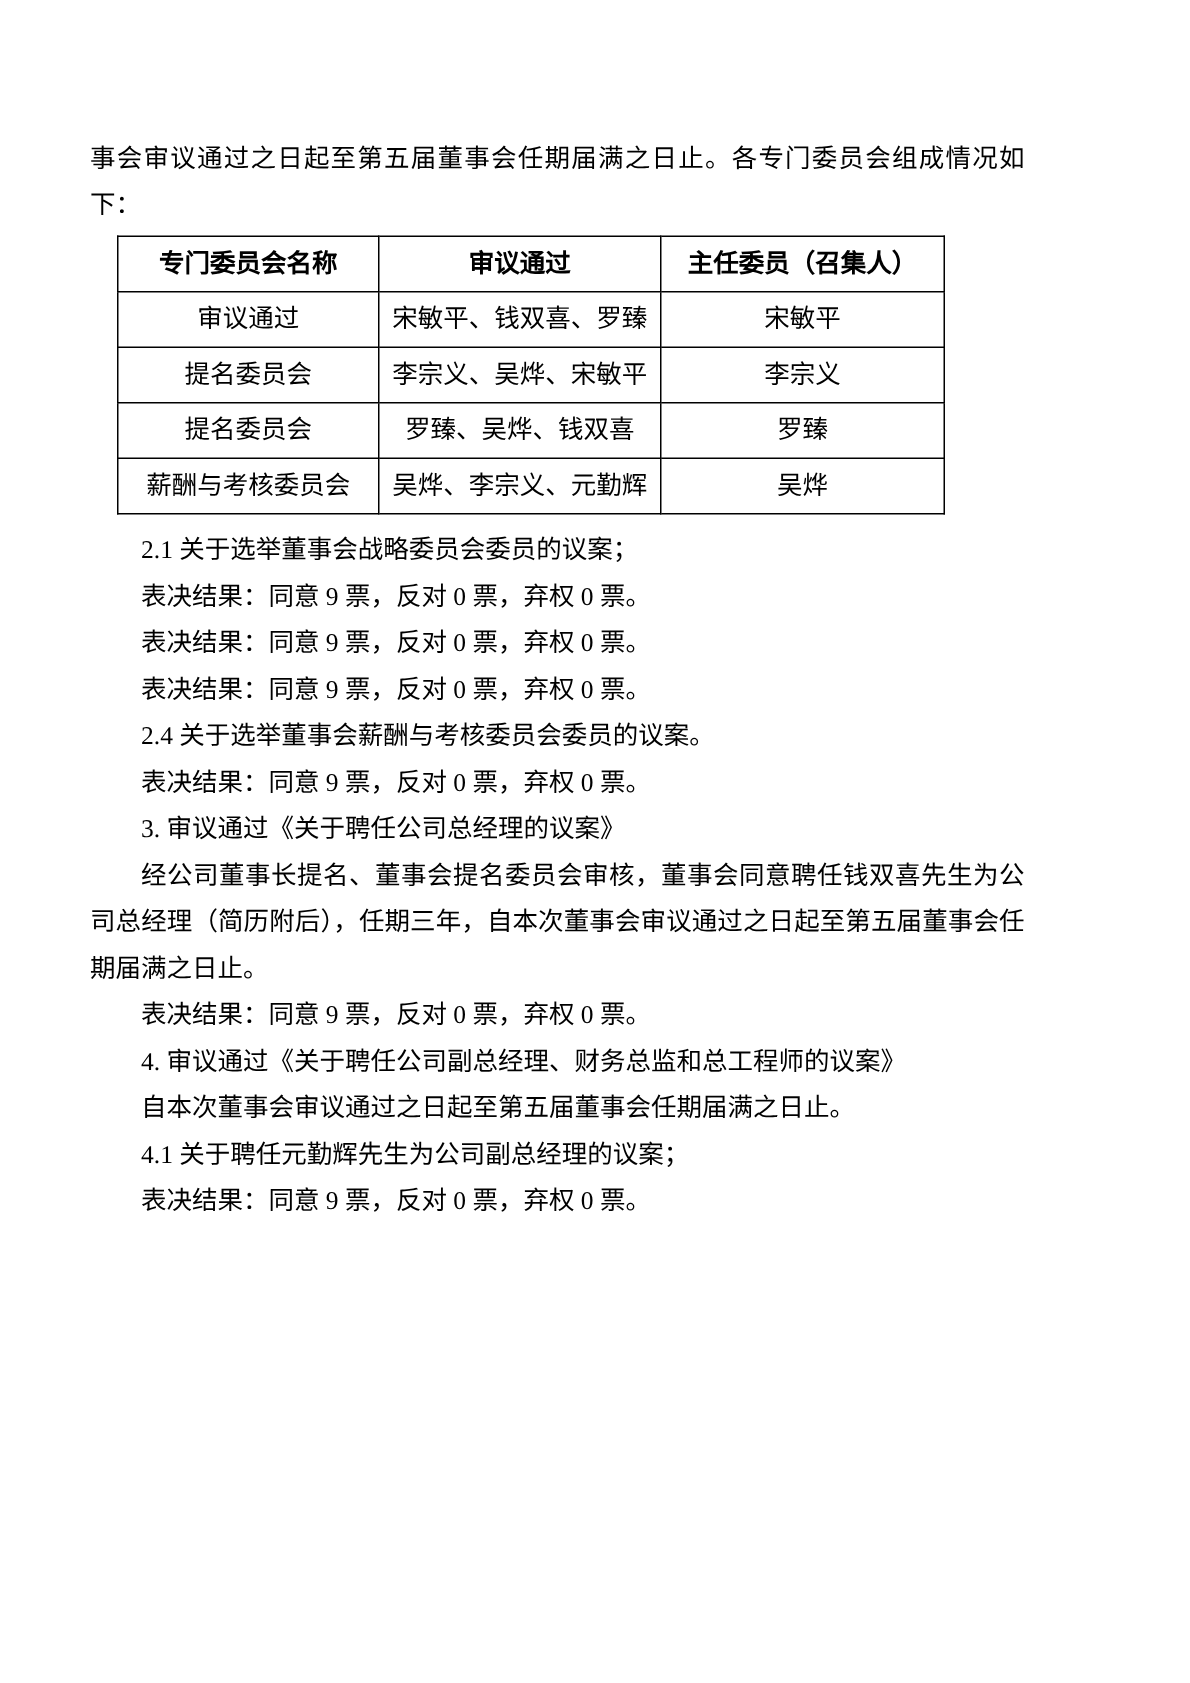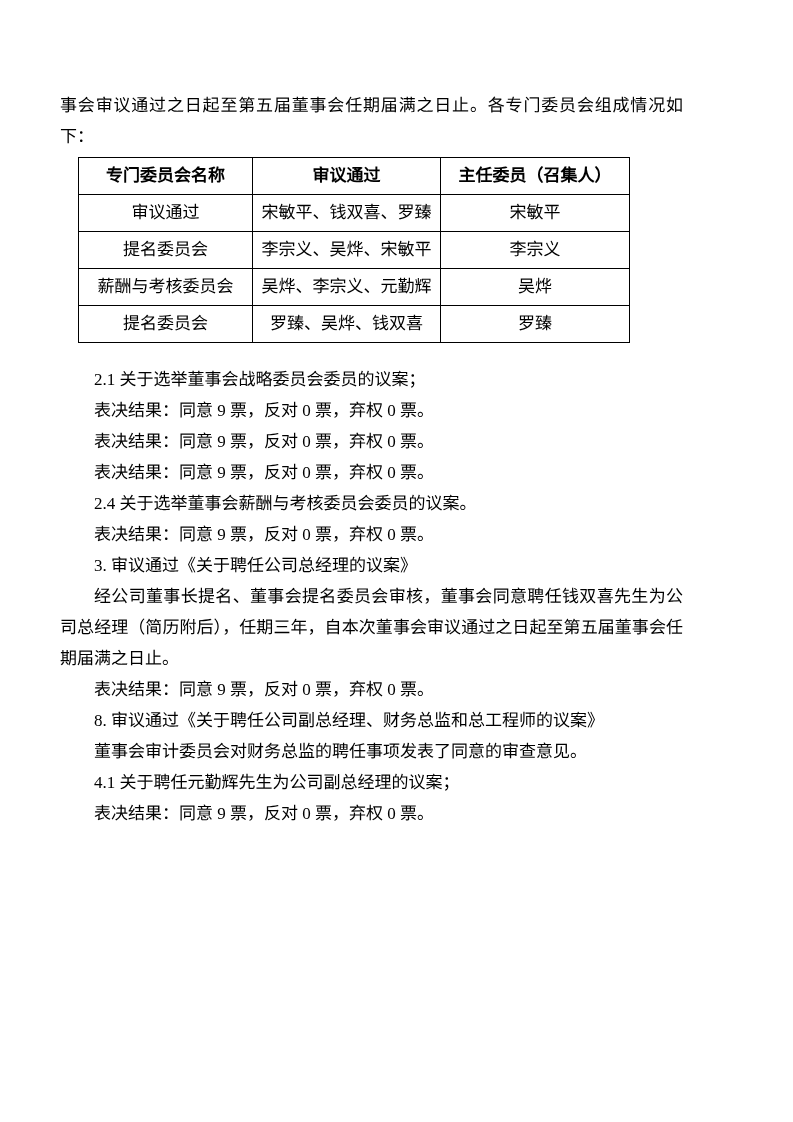--- a/index.html
+++ b/index.html
@@ -24,21 +24,21 @@
     margin: 0;
     text-align: justify;
   }
   .indent {
     text-indent: 2em;
   }
   .bold {
     font-weight: normal;
   }
   .after-table {
-    margin-top: 21px;
+    margin-top: 8px;
   }
   table.committee {
     border-collapse: collapse;
     table-layout: fixed;
     margin: 5px 0 0 18px;
     width: 551px;
   }
   table.committee th,
   table.committee td {
     border: 1.5px solid #000000;
@@ -78,41 +78,41 @@
         <td>审议通过</td>
         <td>宋敏平、钱双喜、罗臻</td>
         <td>宋敏平</td>
       </tr>
       <tr>
         <td>提名委员会</td>
         <td>李宗义、吴烨、宋敏平</td>
         <td>李宗义</td>
       </tr>
       <tr>
+        <td>提名委员会</td>
+        <td>罗臻、吴烨、钱双喜</td>
+        <td>罗臻</td>
+      </tr>
+      <tr>
         <td>薪酬与考核委员会</td>
         <td>吴烨、李宗义、元勤辉</td>
         <td>吴烨</td>
-      </tr>
-      <tr>
-        <td>提名委员会</td>
-        <td>罗臻、吴烨、钱双喜</td>
-        <td>罗臻</td>
       </tr>
     </tbody>
   </table>
 
   <p class="para indent after-table">2.1 关于选举董事会战略委员会委员的议案；</p>
   <p class="para indent">表决结果：同意 9 票，反对 0 票，弃权 0 票。</p>
   <p class="para indent">表决结果：同意 9 票，反对 0 票，弃权 0 票。</p>
   <p class="para indent">表决结果：同意 9 票，反对 0 票，弃权 0 票。</p>
   <p class="para indent">2.4 关于选举董事会薪酬与考核委员会委员的议案。</p>
   <p class="para indent">表决结果：同意 9 票，反对 0 票，弃权 0 票。</p>
 
   <p class="para indent bold">3. 审议通过《关于聘任公司总经理的议案》</p>
   <p class="para indent">经公司董事长提名、董事会提名委员会审核，董事会同意聘任钱双喜先生为公司总经理（简历附后），任期三年，自本次董事会审议通过之日起至第五届董事会任期届满之日止。</p>
   <p class="para indent">表决结果：同意 9 票，反对 0 票，弃权 0 票。</p>
 
-  <p class="para indent bold">8. 审议通过《关于聘任公司副总经理、财务总监和总工程师的议案》</p>
-  <p class="para indent">董事会审计委员会对财务总监的聘任事项发表了同意的审查意见。</p>
+  <p class="para indent bold">4. 审议通过《关于聘任公司副总经理、财务总监和总工程师的议案》</p>
+  <p class="para indent">自本次董事会审议通过之日起至第五届董事会任期届满之日止。</p>
   <p class="para indent">4.1 关于聘任元勤辉先生为公司副总经理的议案；</p>
   <p class="para indent">表决结果：同意 9 票，反对 0 票，弃权 0 票。</p>
 
 </div>
 
 </body></html>

